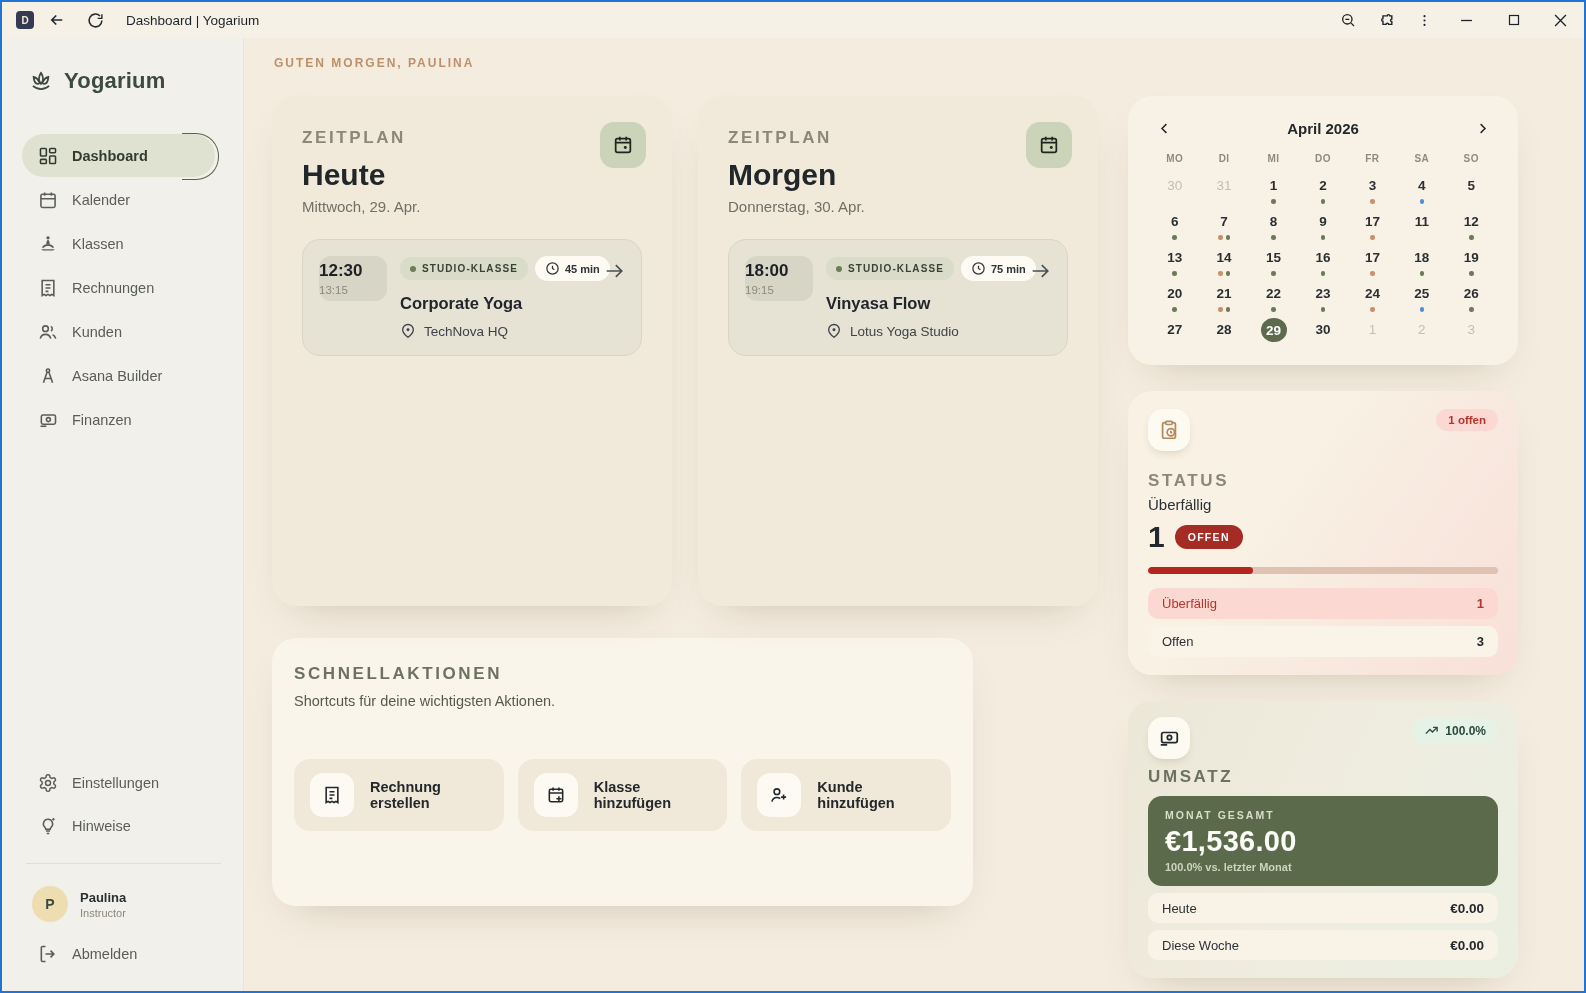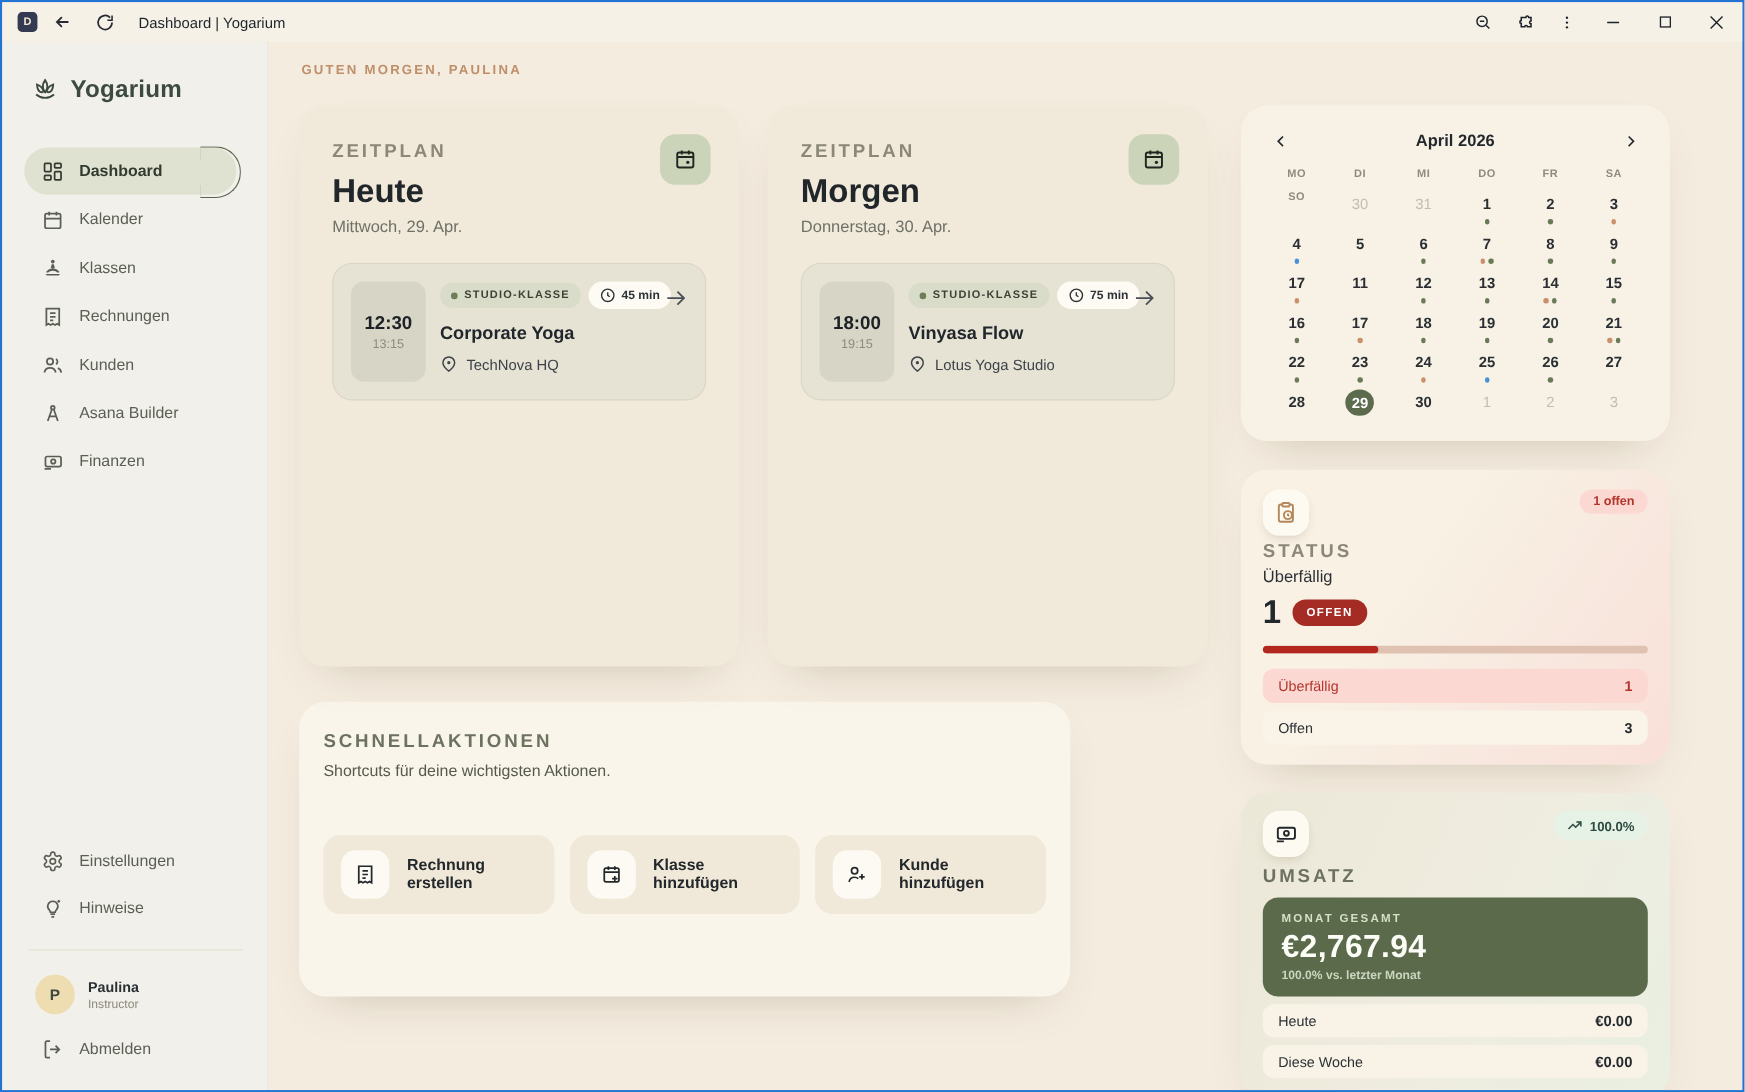--- a/index.html
+++ b/index.html
@@ -45,21 +45,21 @@
   .sched-row { display:flex; gap:26px; margin-bottom:32px; }
 
   .card { border-radius:24px; box-shadow:0 18px 40px -24px rgba(110,90,60,.35); }
   .sched-card { width:400px; height:510px; background:#f1e9da; padding:32px 30px; position:relative; }
   .lbl { font-size:17px; font-weight:700; letter-spacing:2.6px; color:#8b8878; }
   .sched-title { font-size:30px; font-weight:700; color:#20262a; margin:10px 0 6px; }
   .sched-date { font-size:15px; color:#6e7166; }
   .cal-badge { position:absolute; top:26px; right:26px; width:46px; height:46px; border-radius:14px; background:#cbd3b9; color:#20261f; display:flex; align-items:center; justify-content:center; cursor:pointer; }
 
   .class-item { margin-top:24px; background:#e6e2d4; border:1px solid #d9d5c5; border-radius:18px; padding:16px; display:flex; gap:13px; position:relative; cursor:pointer; }
-  .time-block { width:68px; flex:none; background:#d7d5c5; border-radius:12px; padding:28px 0; text-align:center; align-self:flex-start; }
+  .time-block { width:68px; flex:none; background:#d7d5c5; border-radius:12px; padding:5px 0; align-self:flex-start; }
   .time-start { font-size:17px; font-weight:700; color:#1d2125; }
   .time-end { font-size:11.5px; color:#8d8b7d; margin-top:3px; }
   .ci-body { flex:1; min-width:0; }
   .tag-row { display:flex; align-items:center; gap:7px; }
   .tag-pill { background:#d9dcc8; color:#3c4136; font-size:10px; font-weight:700; letter-spacing:1.1px; padding:6px 10px; border-radius:999px; display:flex; align-items:center; gap:6px; white-space:nowrap; }
   .tag-dot { width:6px; height:6px; border-radius:50%; background:#6d7d58; }
   .dur-pill { background:#fdfbf3; color:#2e3338; font-size:11px; font-weight:700; padding:5px 10px; border-radius:999px; display:flex; align-items:center; gap:5px; white-space:nowrap; }
   .ci-arrow { position:absolute; top:20px; right:16px; color:#4a4f55; cursor:pointer; }
   .ci-name { font-size:16.5px; font-weight:700; color:#20262b; margin:13px 0 10px; }
   .ci-loc { display:flex; align-items:center; gap:8px; font-size:13.5px; color:#3e4349; }
@@ -69,21 +69,21 @@
   .qa-row { display:flex; gap:14px; margin-top:50px; }
   .qa-btn { flex:1; height:72px; background:#f0e8d8; border-radius:16px; display:flex; align-items:center; gap:16px; padding:17px 16px; cursor:pointer; }
   .qa-ico { width:44px; height:44px; flex:none; border-radius:13px; background:#fcfaf3; color:#23282c; display:flex; align-items:center; justify-content:center; }
   .qa-label { font-size:14.5px; font-weight:700; color:#23282c; }
 
   
   .cal-card { background:#f8f2e6; padding:18px 22px 14px; }
   .cal-head { display:flex; align-items:center; justify-content:space-between; padding:2px 2px 0; }
   .cal-month { font-size:15px; font-weight:700; color:#23282c; }
   .cal-nav { color:#23282c; cursor:pointer; width:24px; height:24px; display:flex; align-items:center; justify-content:center; }
-  .cal-grid { display:grid; grid-template-columns:repeat(6,1fr); margin-top:13px; row-gap:3px; }
+  .cal-grid { display:grid; grid-template-columns:repeat(7,1fr); margin-top:13px; row-gap:3px; }
   .cal-wd { font-size:10px; font-weight:700; letter-spacing:.5px; color:#8e8b7e; text-align:center; padding-bottom:7px; }
   .cal-cell { height:33px; display:flex; flex-direction:column; align-items:center; cursor:pointer; }
   .cal-num { width:26px; height:22px; display:flex; align-items:center; justify-content:center; font-size:13.5px; font-weight:600; color:#2a2f33; border-radius:50%; }
   .cal-cell.muted .cal-num { color:#c3beb0; font-weight:400; }
   .cal-cell.selected .cal-num { background:#5c6b4e; color:#fff; width:26px; height:26px; font-weight:700; }
   .cal-dots { height:6px; display:flex; gap:3px; margin-top:3px; }
   .cal-dots i { width:4.5px; height:4.5px; border-radius:50%; display:block; }
 
   
   .status-card { background:linear-gradient(125deg,#f8f1e4 38%,#f8e7de 72%,#f9e0d8 100%); padding:18px 20px; }
@@ -94,21 +94,21 @@
   .count-row { display:flex; align-items:center; gap:10px; margin:7px 0 13px; }
   .count-num { font-size:30px; font-weight:800; color:#23282c; }
   .count-badge { background:#a42c24; color:#fff; font-size:10.5px; font-weight:700; letter-spacing:1.3px; padding:6px 13px; border-radius:999px; }
   .progress { height:7px; border-radius:4px; background:#dfc2b2; overflow:hidden; }
   .progress i { display:block; height:100%; background:#b3271f; border-radius:4px; }
   .stat-row { height:31px; border-radius:10px; display:flex; align-items:center; justify-content:space-between; padding:0 14px; font-size:13px; margin-top:7px; }
   .stat-row.alert { background:#fbd9d2; color:#b3352c; }
   .stat-row.alert .rv { color:#b3352c; }
   .stat-row.plain { background:#faf4e8; color:#2c3136; }
   .rv { font-weight:700; color:#23282c; }
-  .mt14 { margin-top:14px; } .mt10 { margin-top:4px; } .mt8 { margin-top:8px; }
+  .mt14 { margin-top:14px; } .mt10 { margin-top:20px; } .mt8 { margin-top:8px; }
 
   
   .rev-card { background:linear-gradient(115deg,#ebe8d8 0%,#efecdf 45%,#e9efe2 100%); padding:16px 20px 18px; }
   .badge-mint { background:#e7f2e6; color:#2c4a40; font-size:12px; font-weight:700; padding:6px 12px; border-radius:999px; display:flex; align-items:center; gap:6px; }
   .lbl-dark { color:#6d7260; }
   .green-box { margin-top:9px; background:#5a6a4b; border-radius:14px; padding:13px 17px; }
   .gb-label { font-size:10.5px; font-weight:700; letter-spacing:2px; color:#d7dfc8; }
   .gb-total { font-size:29px; font-weight:800; color:#fdfdf8; margin:4px 0 3px; letter-spacing:.3px; }
   .gb-sub { font-size:11px; font-weight:700; color:#ccd5bd; }
   .rev-row { height:30px; border-radius:10px; background:#f8f3e6; display:flex; align-items:center; justify-content:space-between; padding:0 14px; font-size:13px; color:#2c3136; margin-top:7px; }
@@ -678,21 +678,21 @@
                 <svg width="15" height="15" viewBox="0 0 24 24" fill="none" stroke="currentColor" stroke-width="2.2">
                     <path d="M3 17l6.5-6.5 4 4L21 7"></path>
                     <path d="M14.5 7H21v6.5"></path>
                   </svg>
                 <span>100.0%</span>
               </span>
             </div>
             <div class="lbl lbl-dark mt8">UMSATZ</div>
             <div class="green-box">
               <div class="gb-label">MONAT GESAMT</div>
-              <div class="gb-total">€2,767.94</div>
+              <div class="gb-total">€1,536.00</div>
               <div class="gb-sub">100.0% vs. letzter Monat</div>
             </div>
             <div class="rev-row">
               <span>Heute</span>
                 <span class="rv">€0.00</span>
             </div>
             <div class="rev-row">
               <span>Diese Woche</span>
                 <span class="rv">€0.00</span>
             </div>

